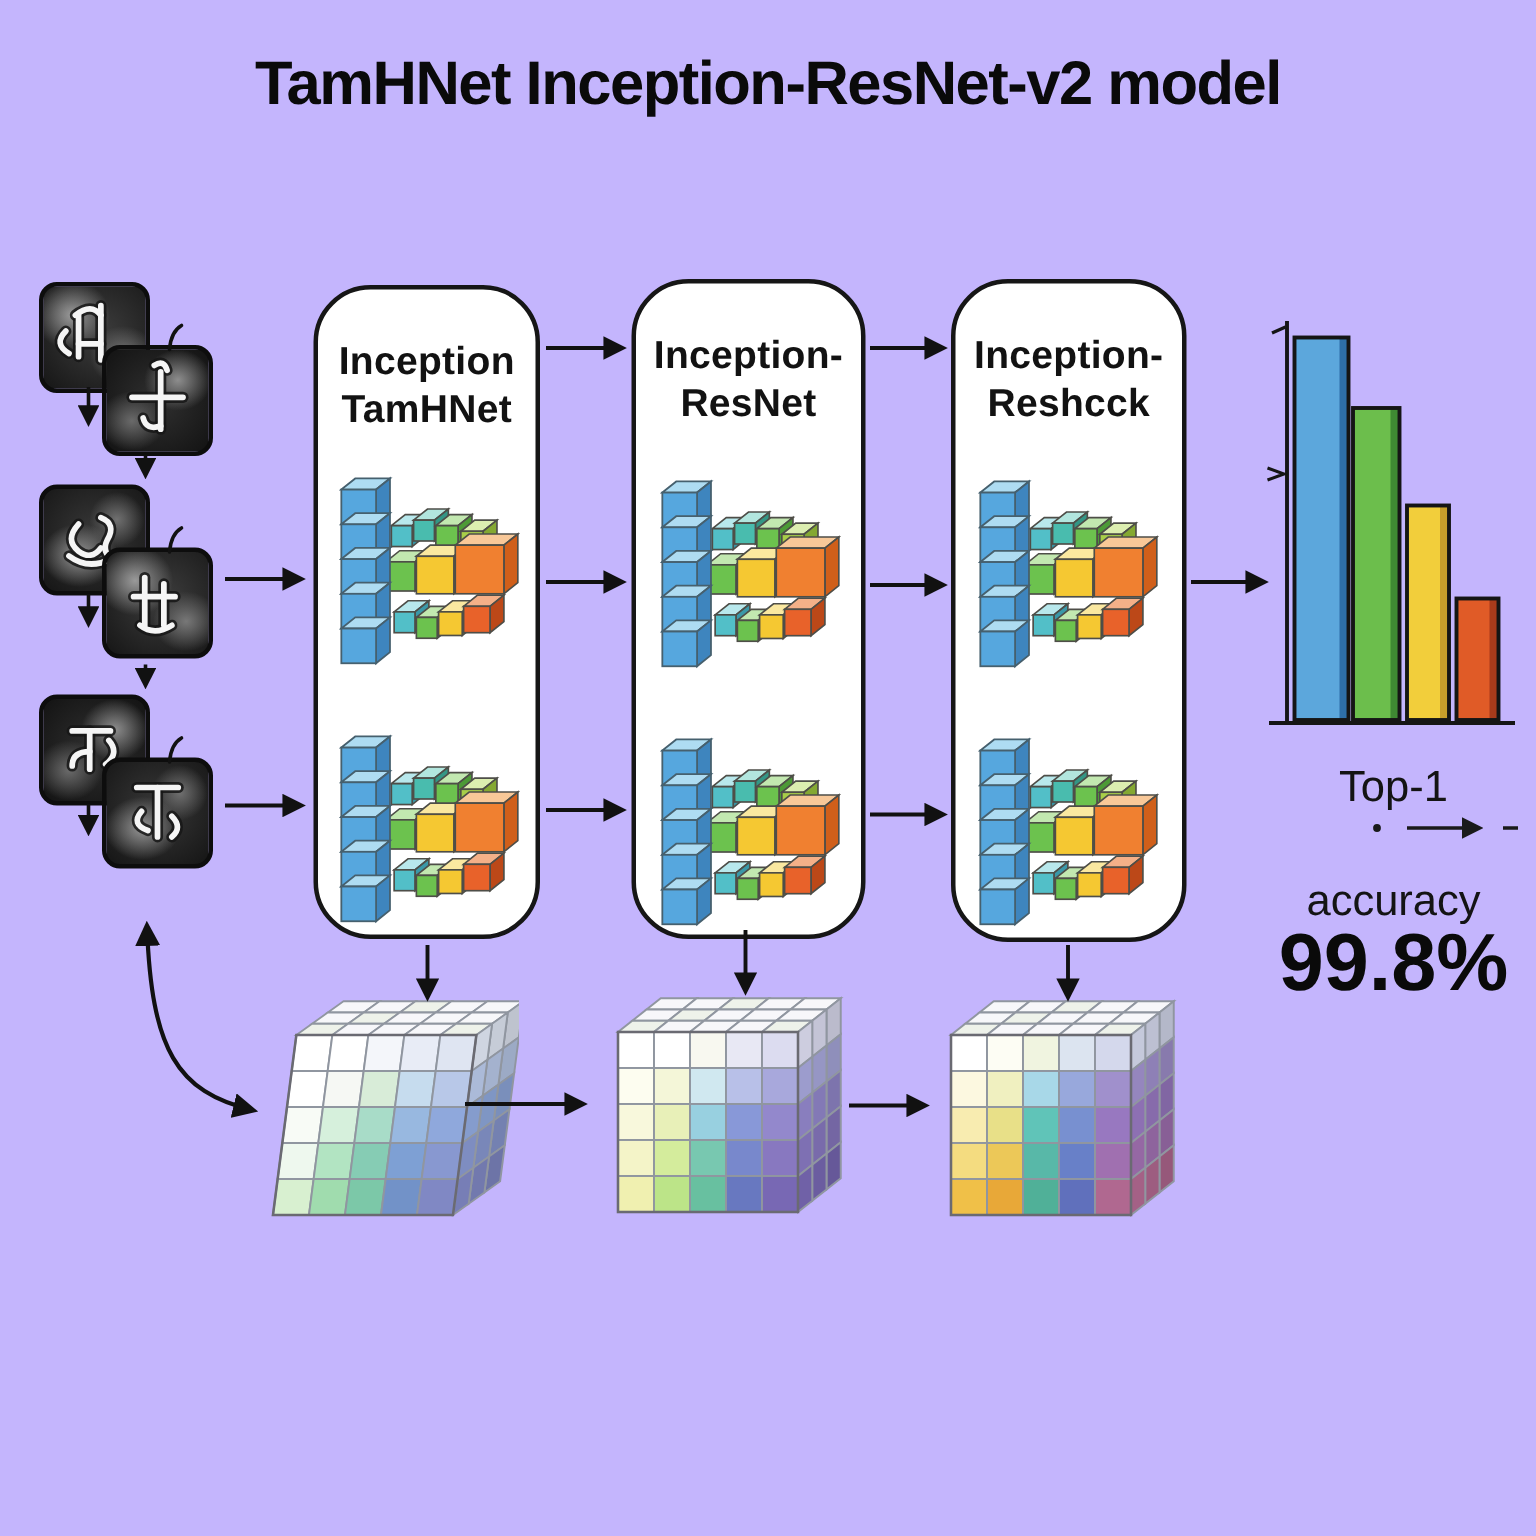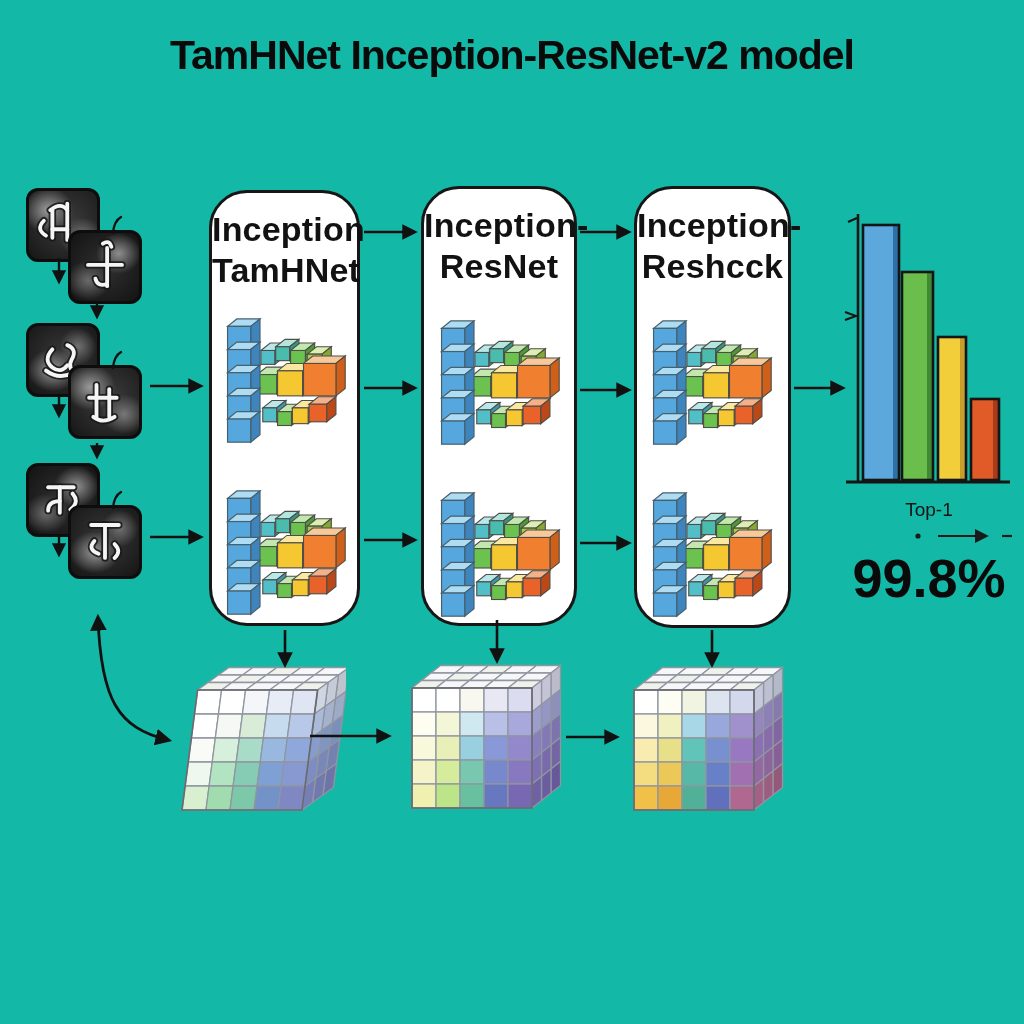--- a/index.html
+++ b/index.html
@@ -1,25 +1,25 @@
 <!DOCTYPE html>
 <html><head>
 <meta charset="utf-8">
 <style>
   html,body{margin:0;padding:0;background:#fff;}
-  #canvas{position:relative;width:1024px;height:1024px;background:#14b8a6;overflow:hidden;
+  #canvas{position:relative;width:1024px;height:1024px;background:#c4b5fd;overflow:hidden;
           font-family:"Liberation Sans", sans-serif;color:#0b0b0b;}
   .title{position:absolute;top:32px;left:0;width:100%;text-align:center;
          font-size:41px;font-weight:700;letter-spacing:-1px;color:#0a0a0a;}
   
   .block{position:absolute;border:3px solid #161616;border-radius:38px;background:#fff;box-sizing:border-box;}
   .block1{left:209px;top:190px;width:151px;height:436px;}
   .block2{left:421px;top:186px;width:156px;height:440px;}
   .block3{left:634px;top:186px;width:157px;height:442px;}
-  .block-label{margin-top:16px;text-align:center;font-size:34px;font-weight:700;
+  .block-label{margin-top:32px;text-align:center;font-size:26px;font-weight:700;
                line-height:1.22;color:#121212;letter-spacing:0.2px;}
   .funnel{position:absolute;width:126px;height:152px;}
   .f-b1a{left:222px;top:306px;} .f-b1b{left:222px;top:478px;}
   .f-b2a{left:436px;top:308px;} .f-b2b{left:436px;top:480px;}
   .f-b3a{left:648px;top:308px;} .f-b3b{left:648px;top:480px;}
   
   .tile{position:absolute;width:74px;height:74px;border:3px solid #0d0d0d;border-radius:12px;
         box-sizing:border-box;overflow:hidden;}
   .tex1{background:radial-gradient(60% 55% at 28% 28%,#9a9a9a,rgba(0,0,0,0) 62%),
                    radial-gradient(50% 45% at 78% 68%,#787878,rgba(0,0,0,0) 65%),
@@ -33,21 +33,21 @@
   .t1a{left:26px;top:188px;} .t1b{left:68px;top:230px;}
   .t2a{left:26px;top:323px;} .t2b{left:68px;top:365px;}
   .t3a{left:26px;top:463px;} .t3b{left:68px;top:505px;}
   .tile svg{width:100%;height:100%;display:block;}
   
   .gridcube{position:absolute;width:180px;height:172px;}
   .g1{left:166px;top:656px;} .g2{left:396px;top:654px;} .g3{left:618px;top:656px;}
   
   #bar-chart{position:absolute;left:836px;top:196px;width:182px;height:296px;}
   .result{position:absolute;left:834px;top:494px;width:190px;text-align:center;}
-  .result .r-line{font-size:19px;font-weight:400;color:#141414;line-height:31px;}
+  .result .r-line{font-size:29px;font-weight:400;color:#141414;line-height:31px;margin-top:16px;}
   .result .r-arrow{height:18px;margin:2px 0 4px 0;}
   .result .r-value{font-size:54px;font-weight:700;color:#0a0a0a;line-height:46px;margin-top:2px;}
   #arrow-overlay{position:absolute;left:0;top:0;width:1024px;height:1024px;pointer-events:none;}
 </style>
 </head>
 <body>
 
 <div id="canvas">
 
   <div class="title">TamHNet Inception-ResNet-v2 model</div>
@@ -659,20 +659,21 @@
     <svg class="r-arrow" viewBox="0 0 190 18">
       <circle cx="84" cy="9" r="2.6" fill="#1a1a1a"></circle>
       <line x1="104" y1="9" x2="152" y2="9" stroke="#1a1a1a" stroke-width="2.2" marker-end="url(#rah)"></line>
       <line x1="168" y1="9" x2="178" y2="9" stroke="#1a1a1a" stroke-width="2.2"></line>
       <defs>
           <marker id="rah" viewBox="0 0 10 10" refX="8" refY="5" markerWidth="6.5" markerHeight="6.5" orient="auto">
             <path d="M0 0 L10 5 L0 10 z" fill="#1a1a1a"></path>
           </marker>
         </defs>
     </svg>
+    <div class="r-line">accuracy</div>
     <div class="r-value">99.8%</div>
   </div>
 
   <svg id="arrow-overlay" viewBox="0 0 1024 1024">
     <defs>
       <marker id="ah" viewBox="0 0 10 10" refX="7.5" refY="5" markerWidth="6" markerHeight="6" orient="auto-start-reverse">
         <path d="M0 0 L10 5 L0 10 z" fill="#111"></path>
       </marker>
     </defs>
     <g id="arrow-lines" stroke="#111" stroke-width="2.6" fill="none">

